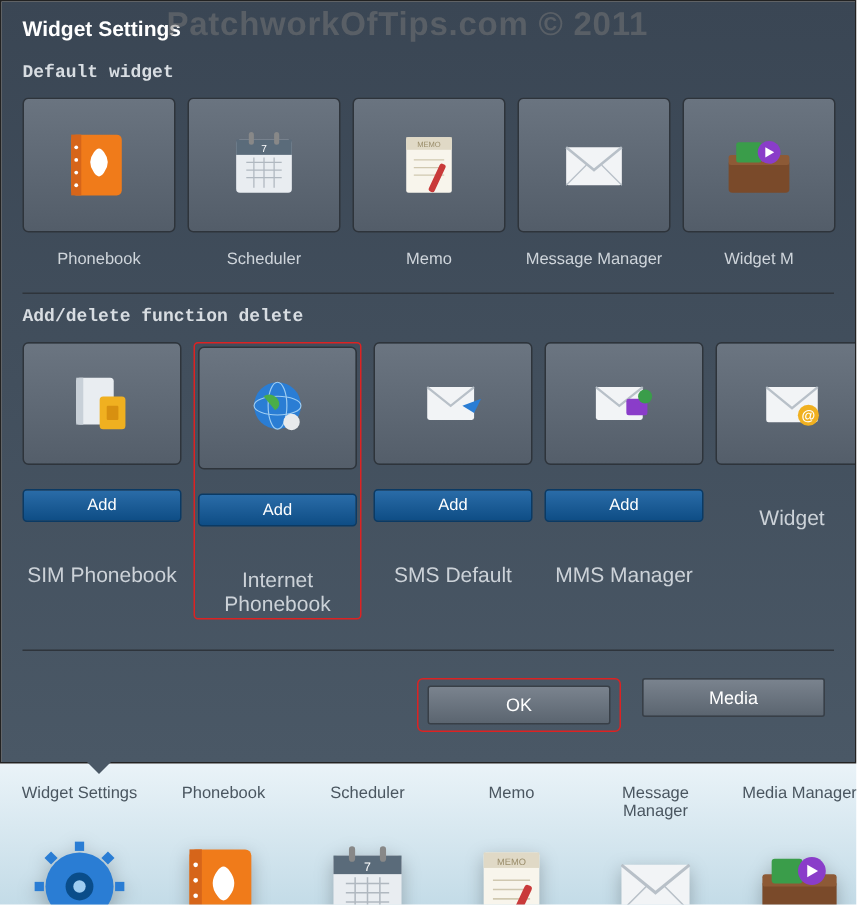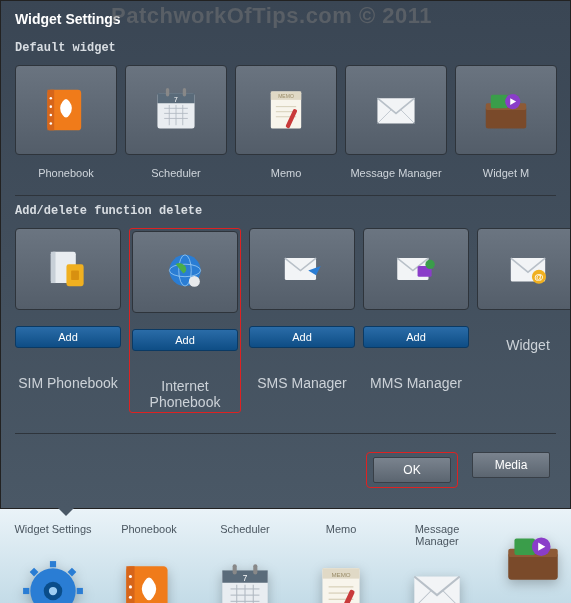--- a/index.html
+++ b/index.html
@@ -13,21 +13,21 @@
 .tile-icon { width: 58px; height: 58px; display: flex; align-items: center; justify-content: center; }
 .label-row { display: flex; gap: 8px; padding: 4px 14px 14px; }
 .label-cell { flex: 0 0 102px; text-align: center; color: #cfd5db; font-size: 11px; }
 .func-tile { flex: 0 0 102px; display: flex; flex-direction: column; align-items: center; }
 .func-box { width: 100%; height: 82px; background: linear-gradient(#6b7581, #545e6a); border: 1px solid #2e343b; border-radius: 4px; display: flex; align-items: center; justify-content: center; }
 .add-btn { margin-top: 16px; width: 106px; height: 22px; background: linear-gradient(#2a6ca8, #0e4d85); border: 1px solid #0b3a64; border-radius: 3px; color: #fff; font-size: 11px; cursor: pointer; }
 .func-label { margin-top: 27px; color: #ccd2d8; font-size: 14px; text-align: center; }
 .highlight-box { border: 1.5px solid #d22; border-radius: 3px; padding: 2px; }
 .divider { border-top: 1px solid #2e343b; margin: 2px 14px 0; }
 .dialog-footer { display: flex; justify-content: flex-end; gap: 14px; padding: 18px 20px 20px; }
-.dlg-btn { width: 78px; height: 26px; background: linear-gradient(#7a838e, #5b6570); border: 1px solid #383f47; border-radius: 2px; color: #fff; font-size: 12px; cursor: pointer; }
+.dlg-btn { width: 122px; height: 26px; background: linear-gradient(#7a838e, #5b6570); border: 1px solid #383f47; border-radius: 2px; color: #fff; font-size: 12px; cursor: pointer; }
 .footer-highlight { border: 1.5px solid #d22; border-radius: 4px; padding: 4px 6px; }
 .pointer { position: absolute; bottom: -8px; left: 56px; width: 0; height: 0; border-left: 9px solid transparent; border-right: 9px solid transparent; border-top: 9px solid #4a5866; }
 .dock { background: linear-gradient(#eaf3f8, #b7d4e2); padding: 14px 8px 8px; display: flex; gap: 6px; }
 .dock-item { flex: 0 0 90px; display: flex; flex-direction: column; align-items: center; }
 .dock-label { color: #4a5660; font-size: 11px; text-align: center; min-height: 28px; margin-bottom: 6px; }
 .dock-icon { width: 68px; height: 68px; display: flex; align-items: center; justify-content: center; filter: drop-shadow(0 4px 6px rgba(0,0,0,0.25)); }
 svg { display: block; }
 </style>
 </head>
 <body>
@@ -149,21 +149,21 @@
     <div class="func-box">
           <div>
             <svg width="50" height="50" viewBox="0 0 64 64">
               <rect x="10" y="18" width="40" height="28" rx="2" fill="#f2f4f6"></rect>
               <path d="M10 18 L30 34 L50 18" fill="none" stroke="#b8c0c8" stroke-width="2"></path>
               <path d="M40 34 L56 28 L50 40 Z" fill="#2a7dd4"></path>
             </svg>
           </div>
         </div>
     <button class="add-btn">Add</button>
-    <div class="func-label">SMS Manager</div>
+    <div class="func-label">SMS Default</div>
   </div>
       <div class="func-tile">
     <div class="func-box">
           <div>
             <svg width="50" height="50" viewBox="0 0 64 64">
               <rect x="8" y="18" width="40" height="28" rx="2" fill="#f2f4f6"></rect>
               <path d="M8 18 L28 34 L48 18" fill="none" stroke="#b8c0c8" stroke-width="2"></path>
               <rect x="34" y="28" width="18" height="14" rx="2" fill="#8a3dc9"></rect>
               <circle cx="50" cy="26" r="6" fill="#3a9d4a"></circle>
             </svg>
@@ -270,20 +270,21 @@
     <div class="dock-label">Message Manager</div>
     <div class="dock-icon">
         <svg width="66" height="66" viewBox="0 0 64 64">
           <rect x="10" y="18" width="44" height="30" rx="2" fill="#f2f4f6"></rect>
           <path d="M10 18 L32 36 L54 18" fill="none" stroke="#b8c0c8" stroke-width="2"></path>
           <path d="M10 48 L26 32 M54 48 L38 32" stroke="#b8c0c8" stroke-width="1"></path>
         </svg>
       </div>
   </div>
     <div class="dock-item">
+    <div class="dock-label">Media Manager</div>
     <div class="dock-icon">
         <svg width="66" height="66" viewBox="0 0 64 64">
           <rect x="8" y="28" width="48" height="26" rx="3" fill="#7a4a2a"></rect>
           <rect x="8" y="24" width="48" height="8" rx="2" fill="#8d5a36"></rect>
           <rect x="14" y="14" width="20" height="16" rx="2" fill="#3a9d4a"></rect>
           <circle cx="40" cy="22" r="9" fill="#8a3dc9"></circle>
           <path d="M37 18 L44 22 L37 26 Z" fill="#fff"></path>
         </svg>
       </div>
   </div>

